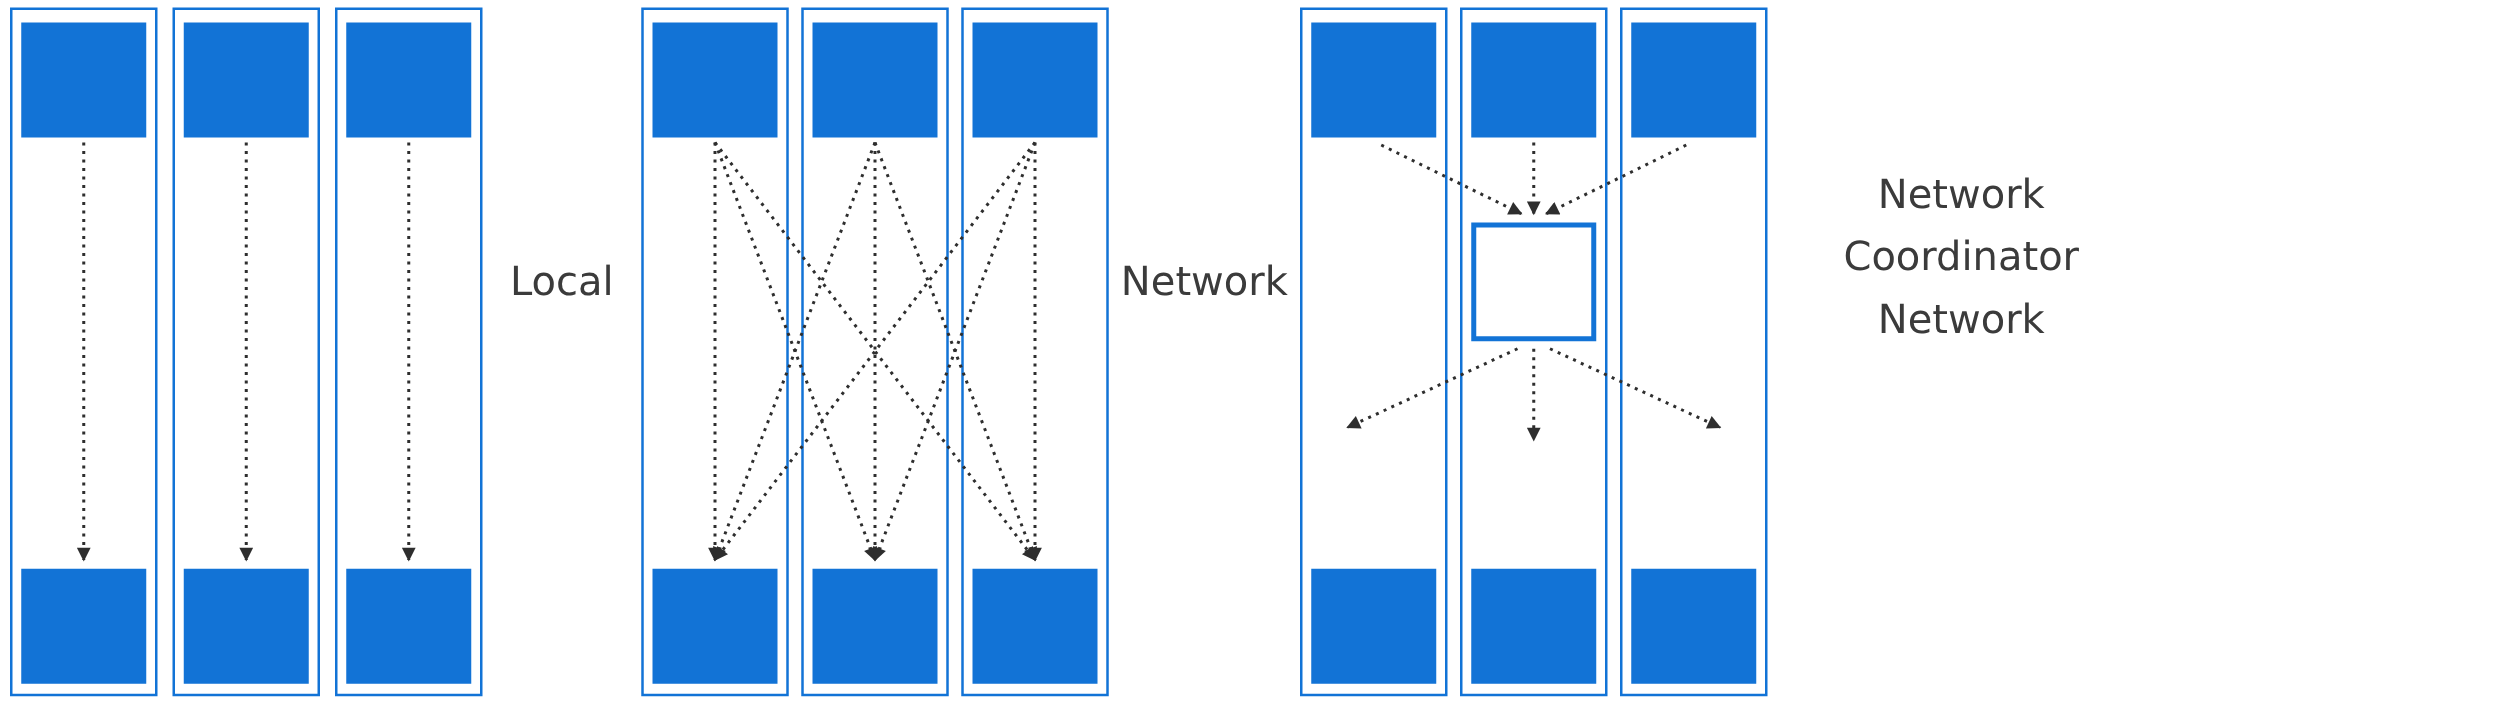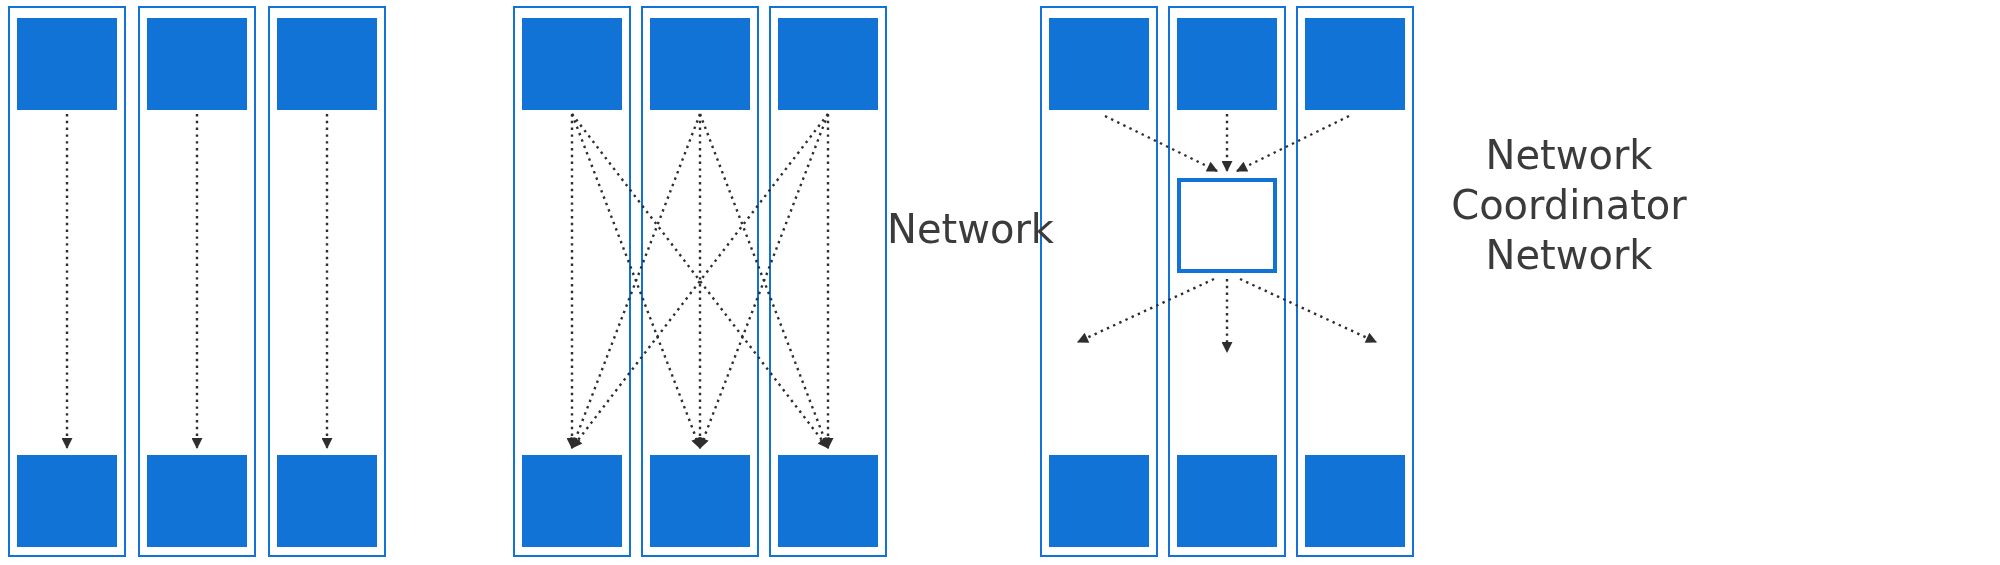--- a/index.html
+++ b/index.html
@@ -54,21 +54,21 @@
   }
   .dot {
     stroke: var(--arrow, #2e2e2e);
     stroke-width: 2.4;
     stroke-dasharray: 2.4 4.4;
     fill: none;
   }
   .diagram-label {
     position: absolute;
     color: var(--label-text, #3b3b3b);
-    font-size: 40px;
+    font-size: 32px;
     text-align: center;
     white-space: nowrap;
     z-index: 4;
   }
   .diagram-label.multiline {
     white-space: pre-line;
     line-height: 50px;
   }
 </style>
 </head>
@@ -153,20 +153,21 @@
       <line class="dot" x1="1349" y1="116" x2="1237" y2="171" marker-end="url(#ah)"></line>
     </g>
 
     <g>
       <line class="dot" x1="1214" y1="279" x2="1078" y2="342" marker-end="url(#ah)"></line>
       <line class="dot" x1="1227" y1="279" x2="1227" y2="352" marker-end="url(#ah)"></line>
       <line class="dot" x1="1240" y1="279" x2="1376" y2="342" marker-end="url(#ah)"></line>
     </g>
   </svg>
 
+  <div class="diagram-label" style="left:386px; width:127px; top:206px;">Local</div>
 
   <div class="diagram-label" style="left:887px; width:153px; top:206px;">Network</div>
 
   <div class="diagram-label multiline" style="left:1414px; width:310px; top:130px;">Network
 Coordinator
 Network</div>
 
 </div>
 
 </body></html>

